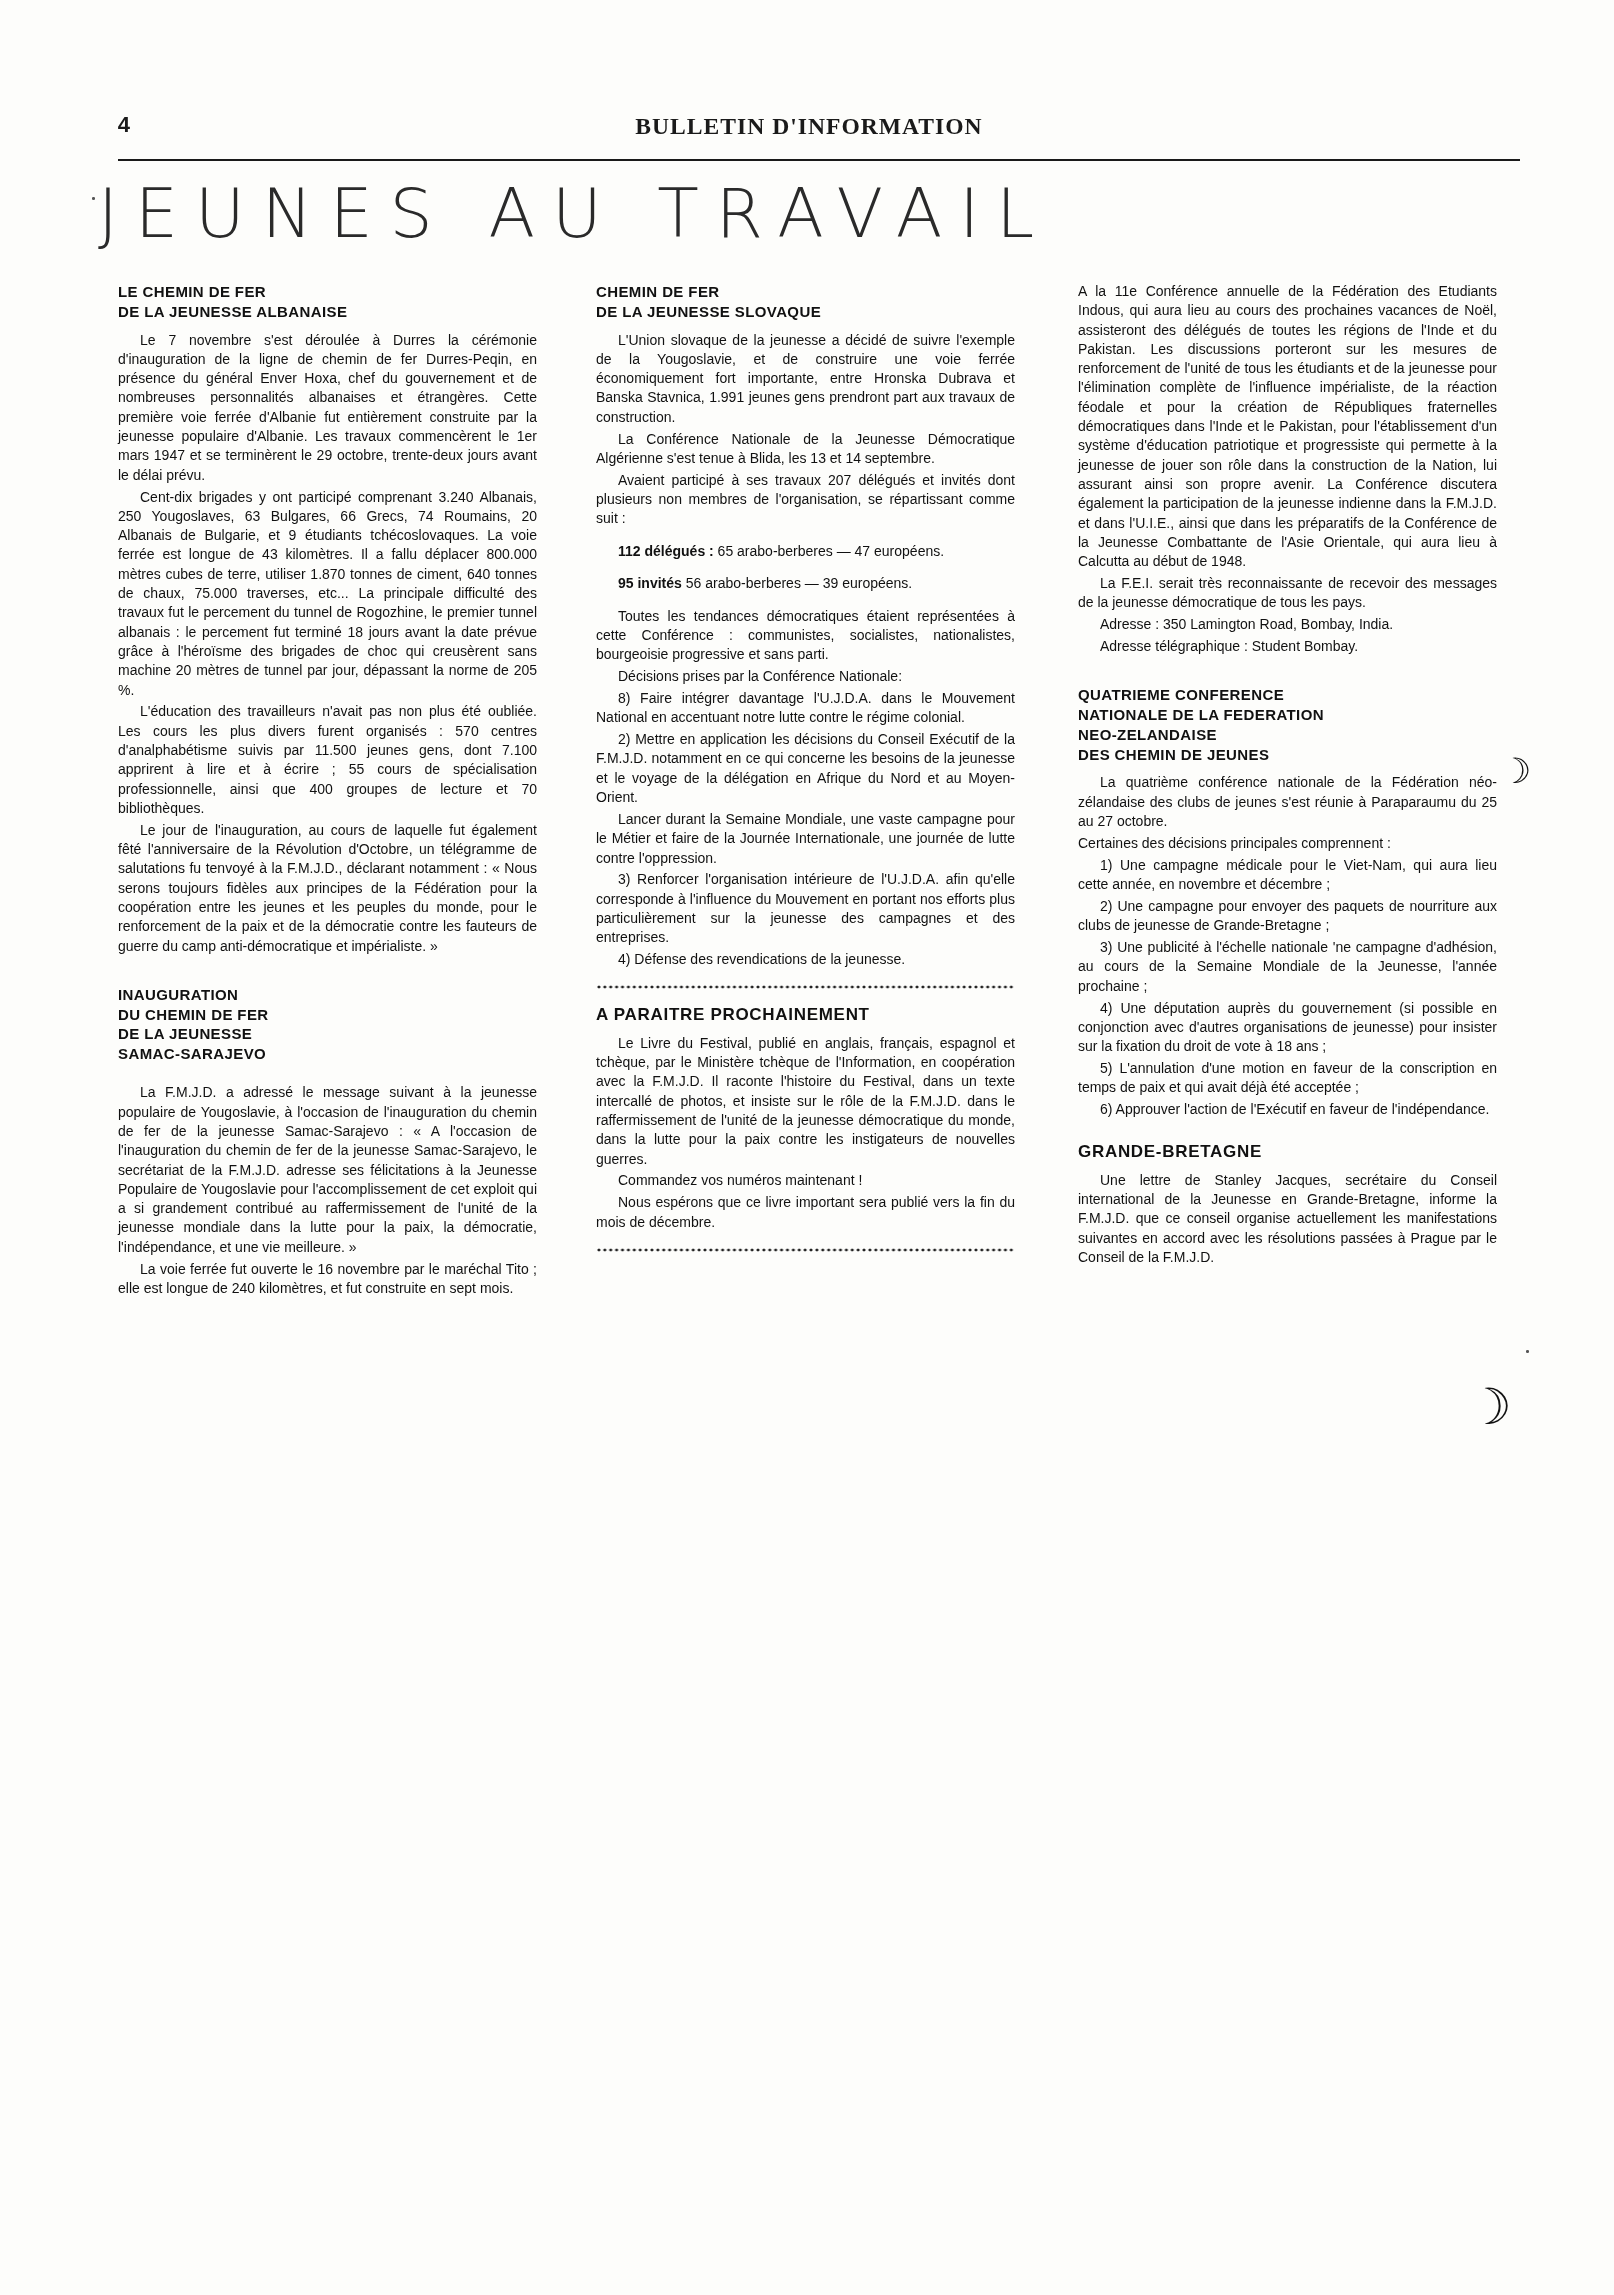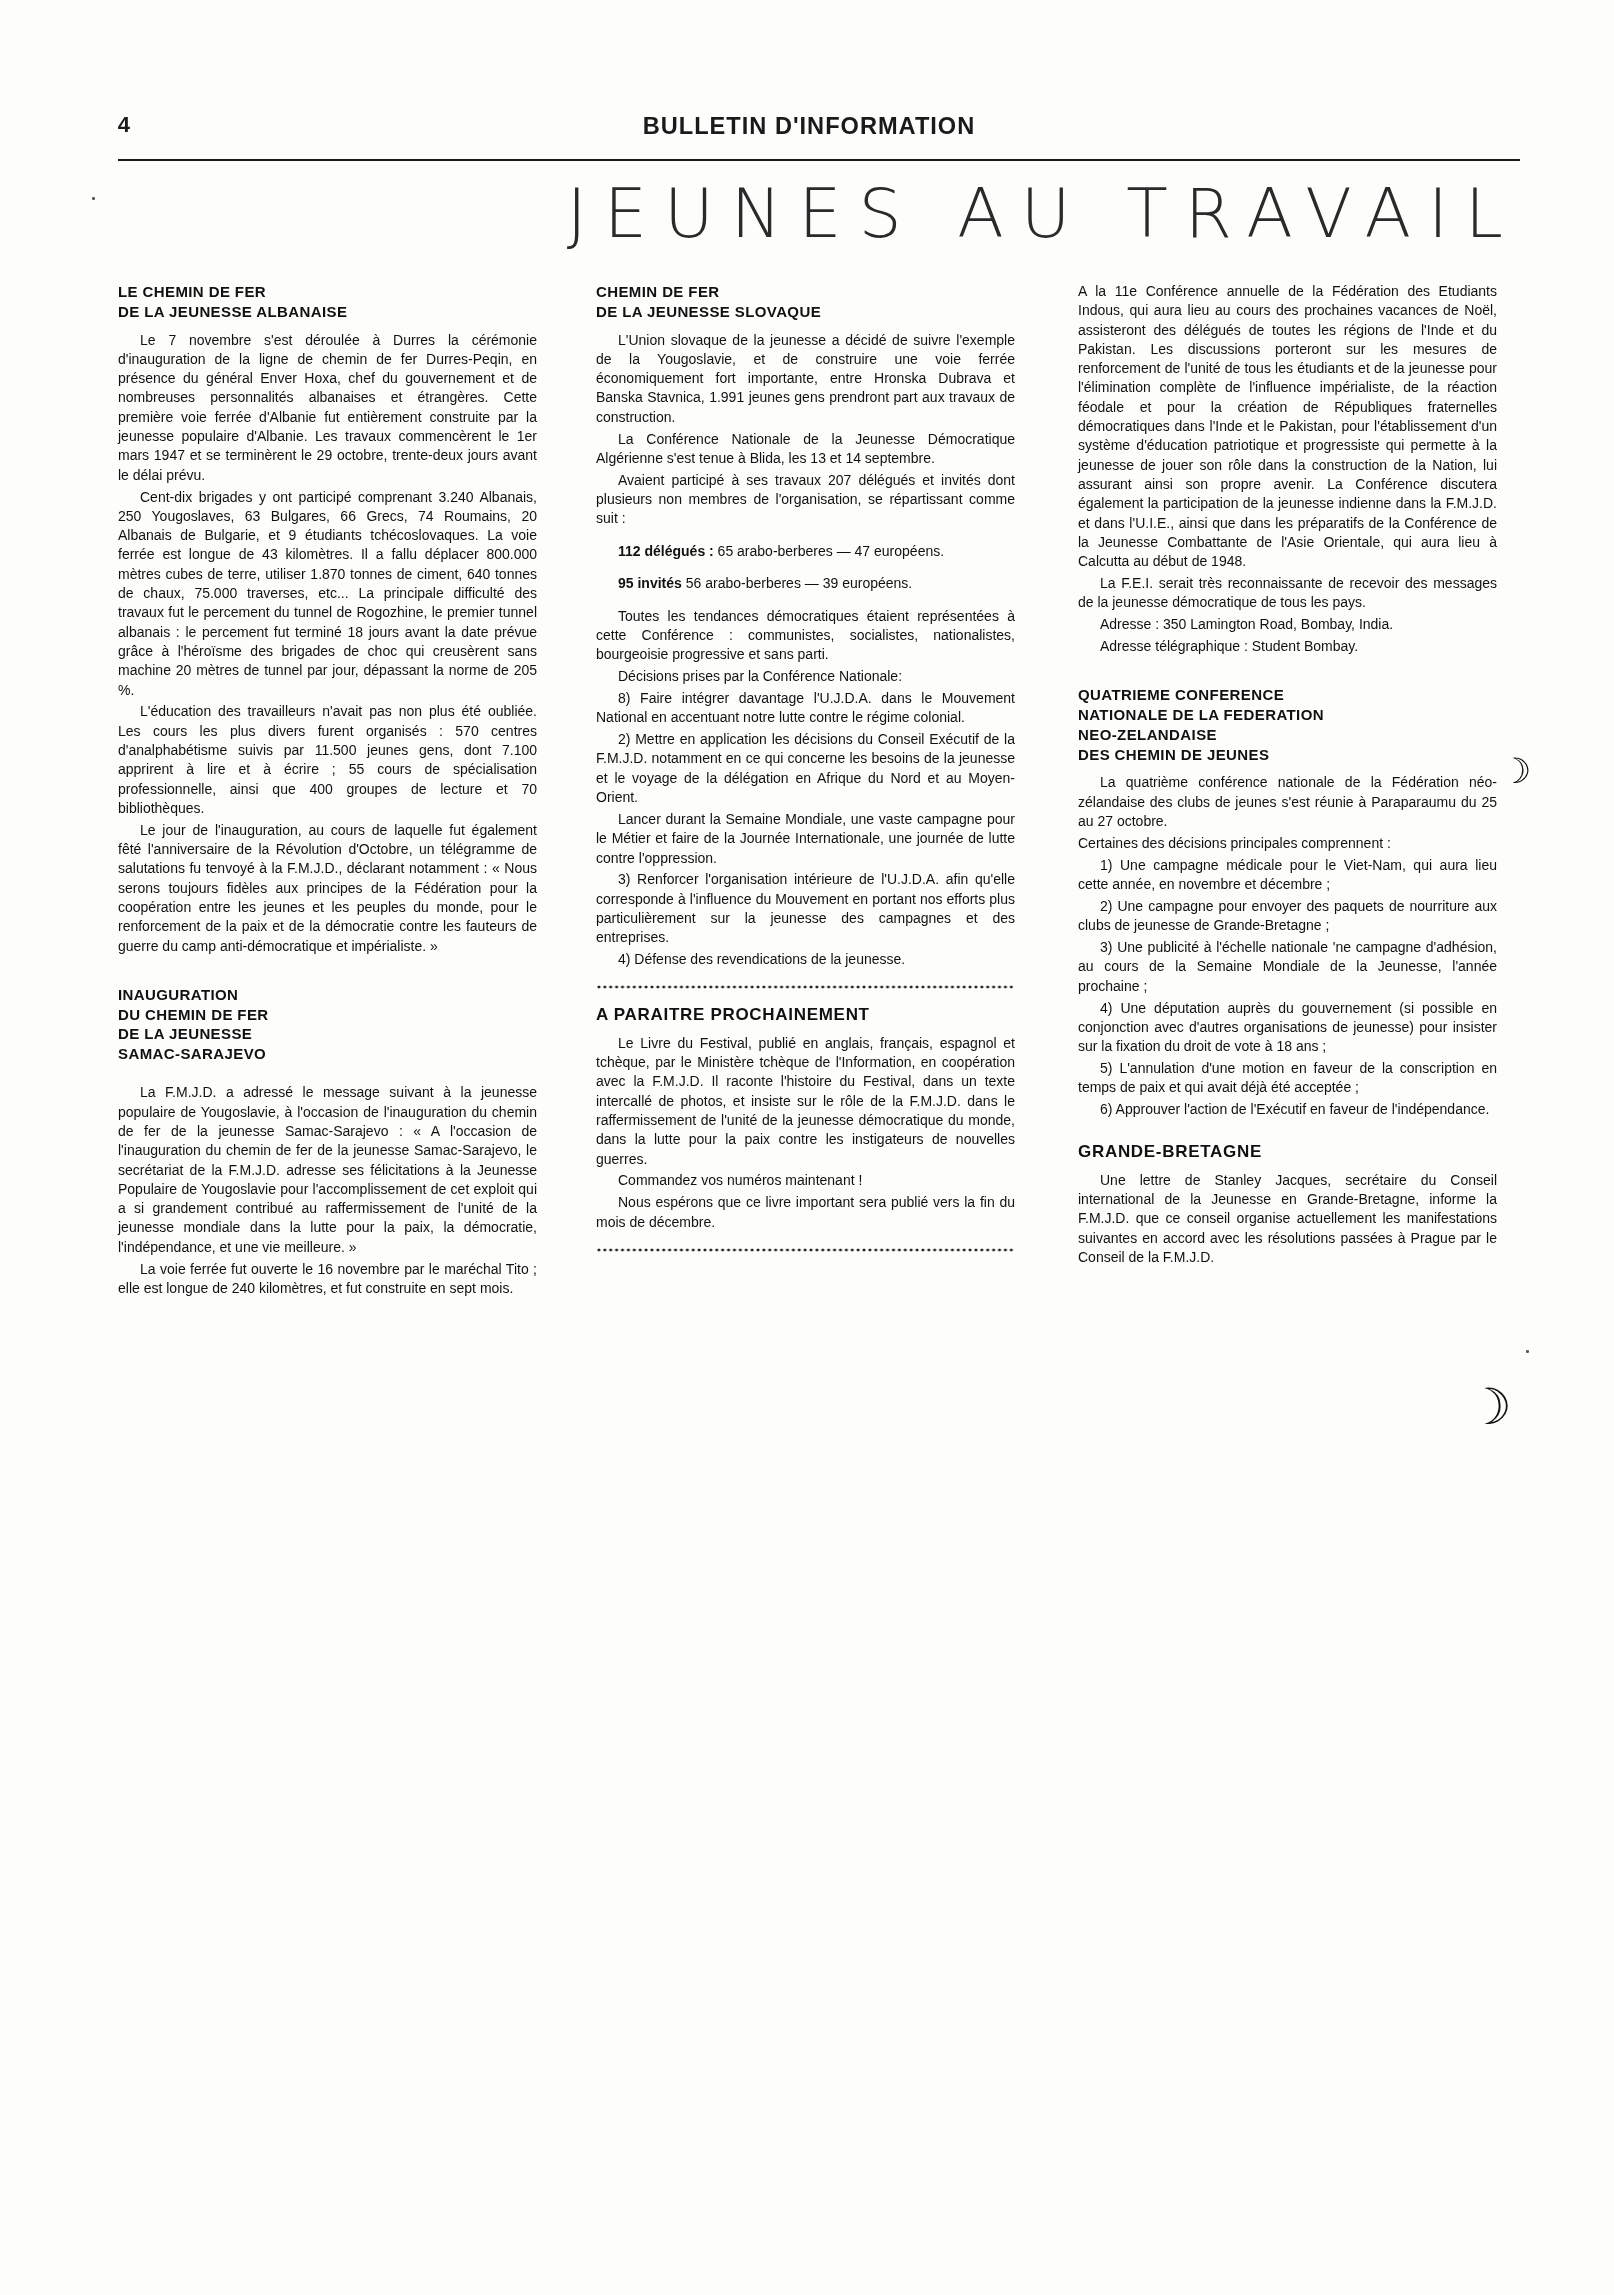--- a/index.html
+++ b/index.html
@@ -40,37 +40,37 @@
   }
   .header-title {
     position: absolute;
     left: 0;
     top: 7.9px;
     width: 1422px;
     text-align: center;
     font-size: 23.6px;
     font-weight: bold;
     letter-spacing: 1px;
-    font-family: Liberation Sans, sans-serif;
+    font-family: Liberation Serif, serif;
   }
   .header-rule {
     position: absolute;
     left: 19.7px;
     top: 54px;
     width: 1402px;
     height: 2px;
     background: #1a1a1a;
   }
   
   .masthead {
     position: absolute;
     left: 98px;
     top: 174px;
     width: 1422px;
-    text-align: right;
+    text-align: left;
     font-size: 68px;
     font-weight: 300;
     letter-spacing: 17px;
     color: #2a2a2a;
     font-family: "DejaVu Sans", sans-serif;
   }
   
   .col {
     position: absolute;
     top: 282px;

